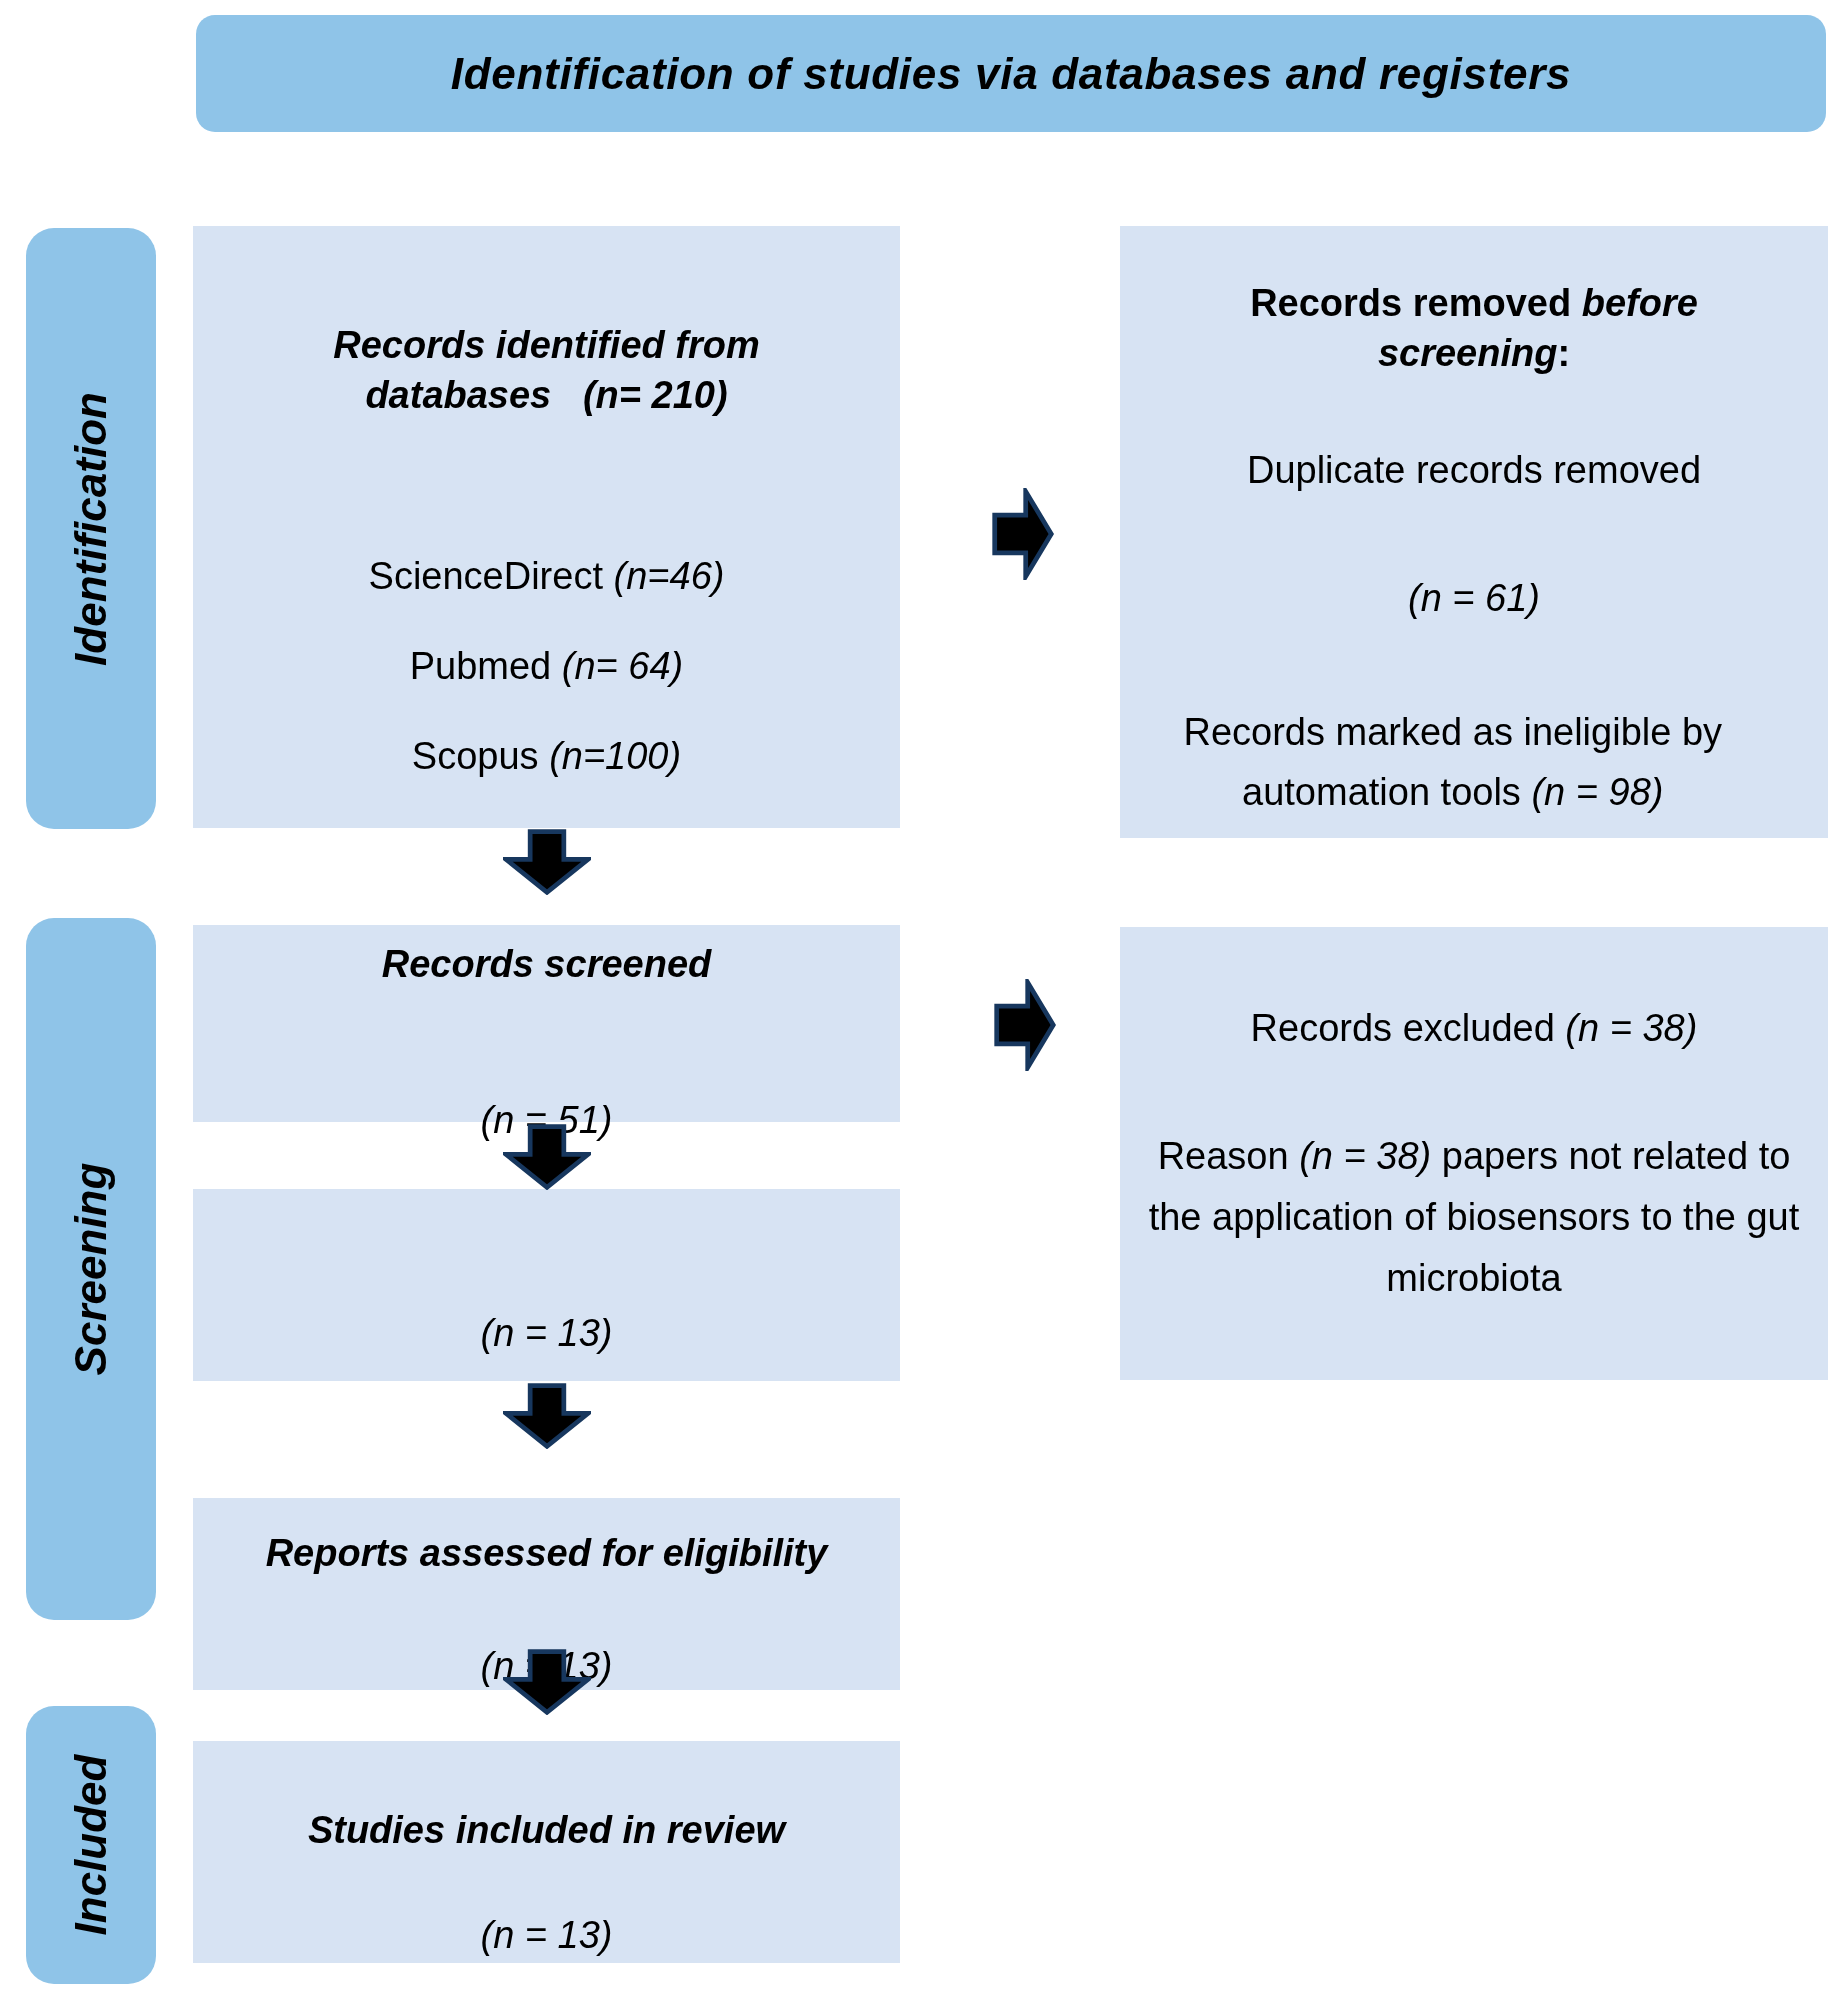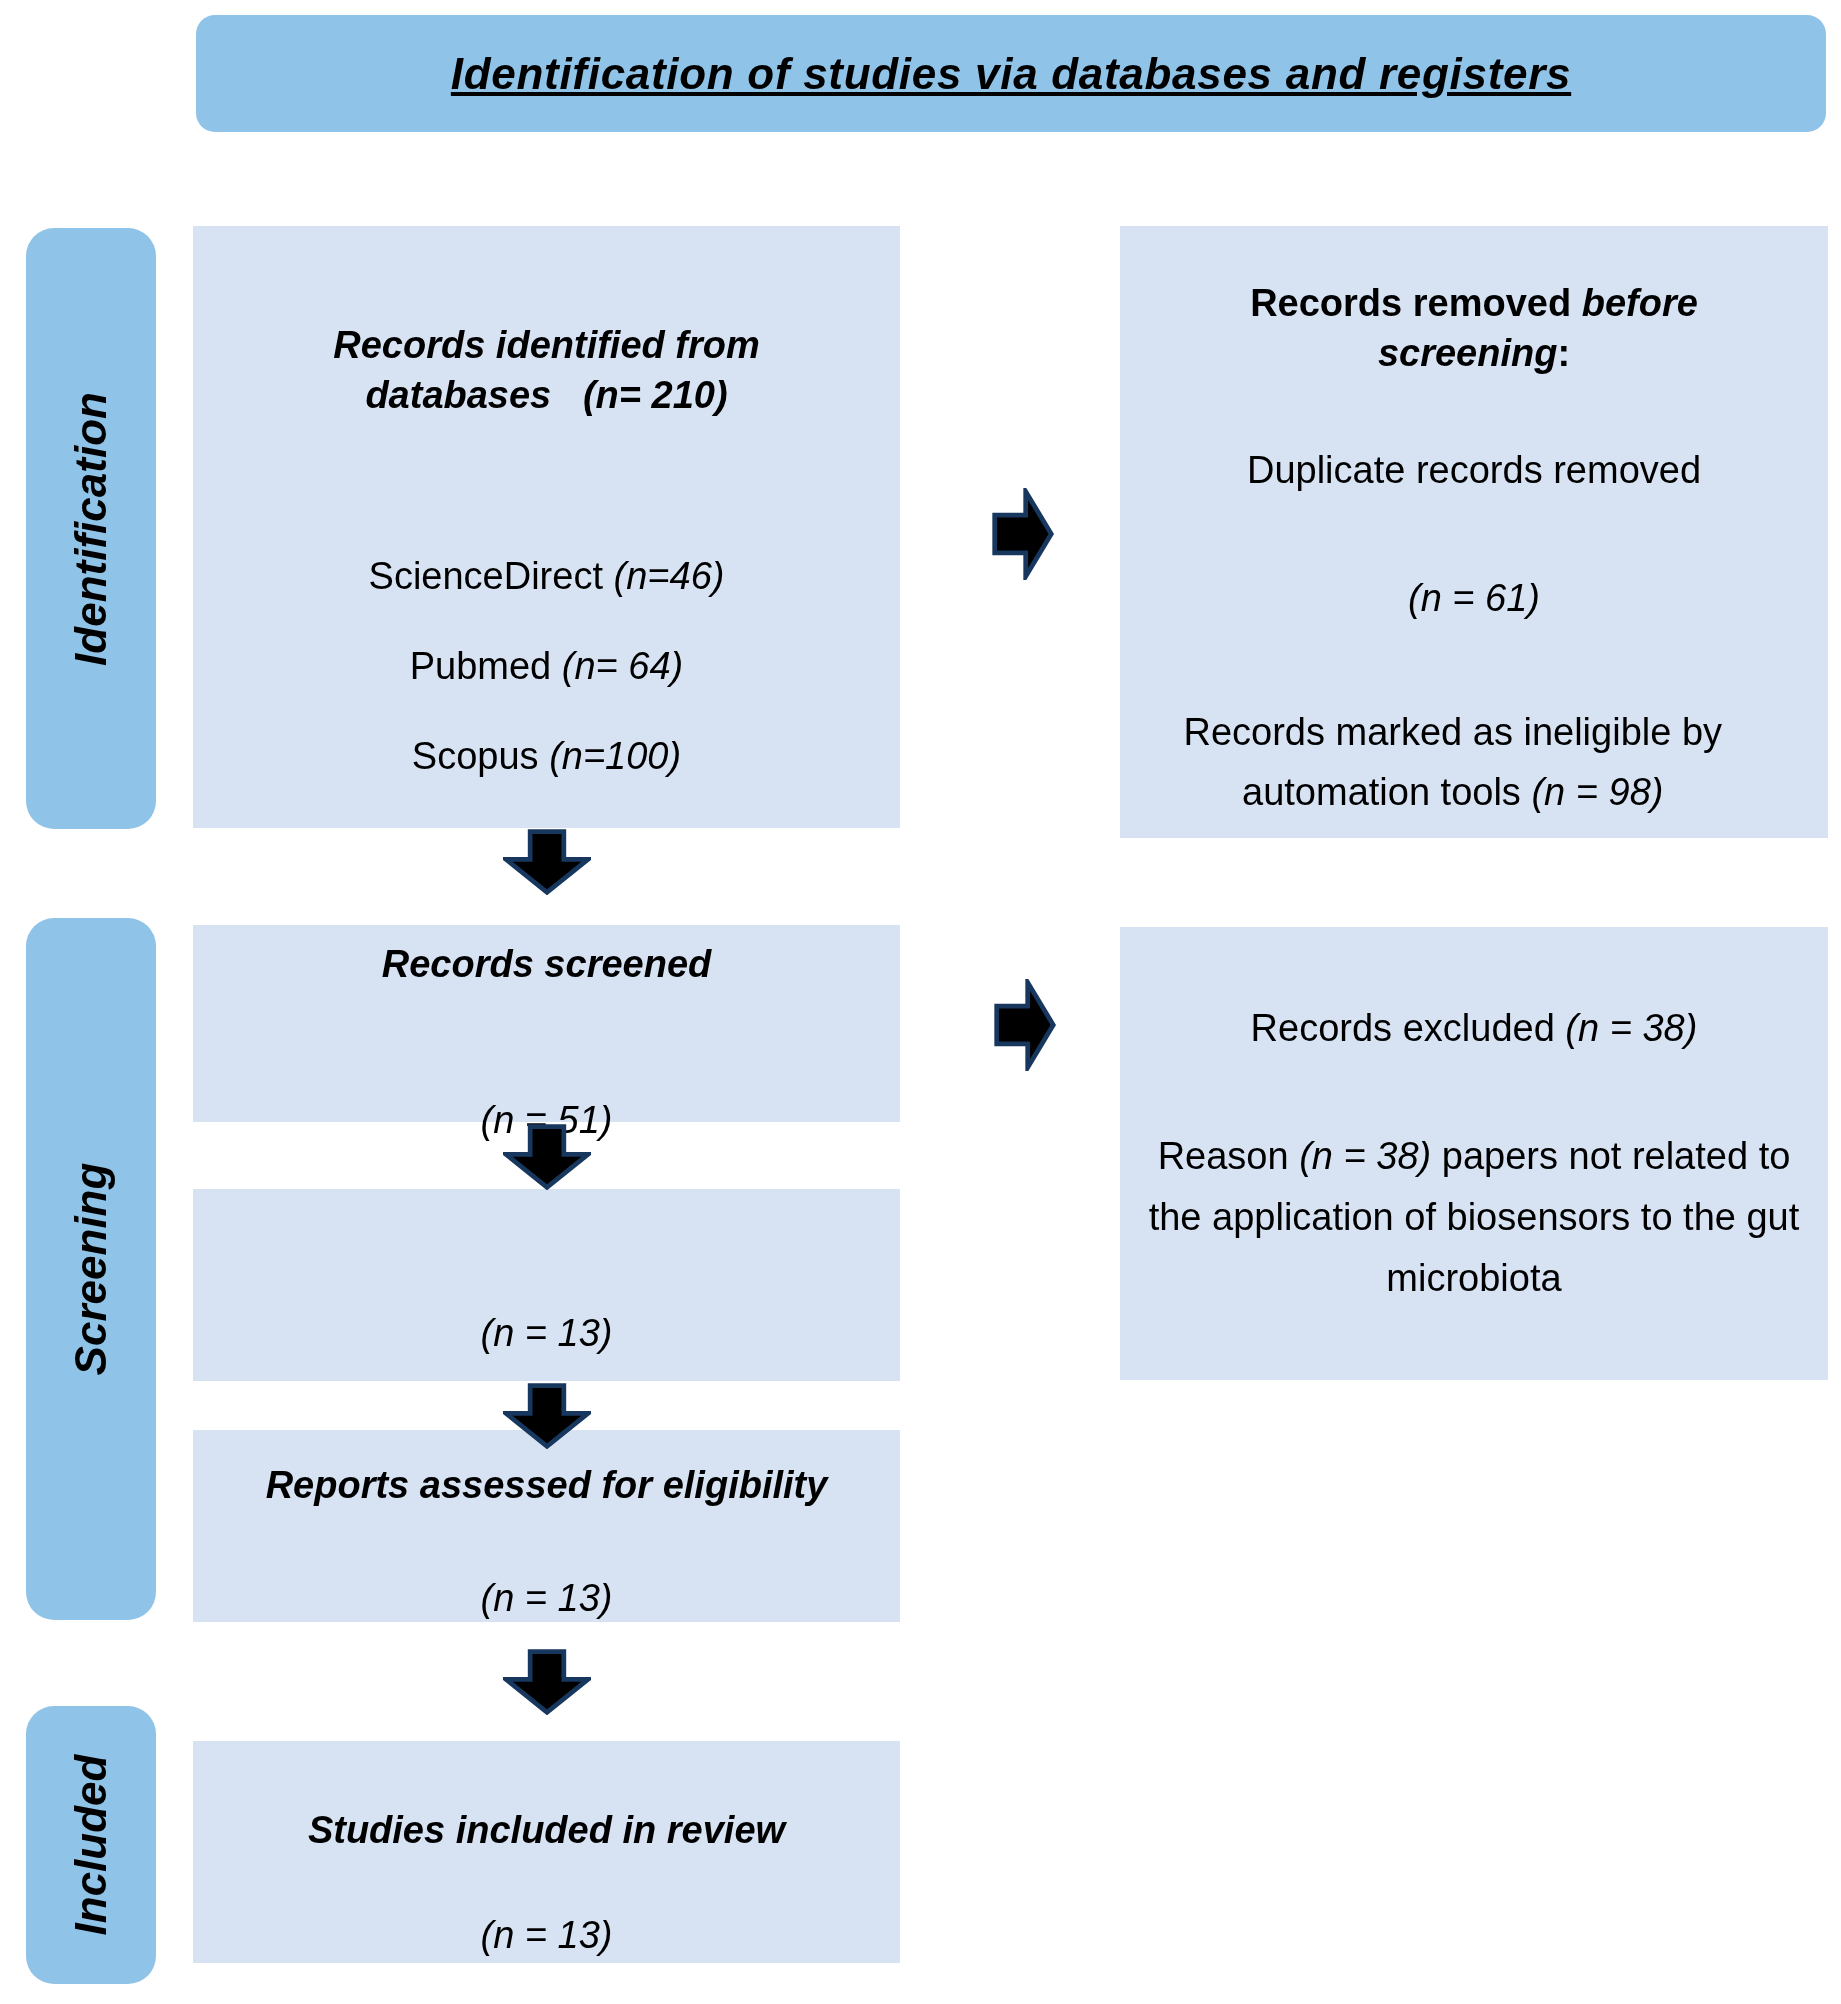--- a/index.html
+++ b/index.html
@@ -15,21 +15,21 @@
     height: 2005px;
     background: #ffffff;
     overflow: hidden;
   }
   .title-bar {
     position: absolute;
     left: 196px; top: 15px;
     width: 1630px; height: 117px;
     background: #8FC4E8;
     border-radius: 19px;
-    display: flex; align-items: center; justify-content: center; text-decoration: underline;
+    display: flex; align-items: center; justify-content: center;
   }
   .title-text {
     font-size: 44px;
     font-weight: bold;
     font-style: italic;
     letter-spacing: 0.7px;
   }
   .side-label {
     position: absolute;
     left: 26px;
@@ -77,21 +77,21 @@
   .box-removed { top: 226px; height: 612px; padding-top: 37px; }
   .box-removed .heading { width: 78%; }
   .box-removed .items {
     margin-top: 67px;
     display: flex; flex-direction: column; gap: 78px;
   }
   .box-removed .para { width: 94%; line-height: 1.6; }
 
   .box-screened { top: 925px; height: 197px; padding-top: 37px; gap: 44px; }
   .box-sought   { top: 1189px; height: 192px; padding-top: 34px; }
-  .box-assessed { top: 1430px; height: 192px; padding-top: 31px; }
+  .box-assessed { top: 1498px; height: 192px; padding-top: 31px; }
   .box-included { top: 1741px; height: 222px; padding-top: 61px; }
   .count-line { margin-top: 62px; }
   .box-included .count-line { margin-top: 54px; }
 
   .box-excluded {
     top: 927px; height: 453px;
     justify-content: center;
     gap: 67px;
     line-height: 1.6;
   }

